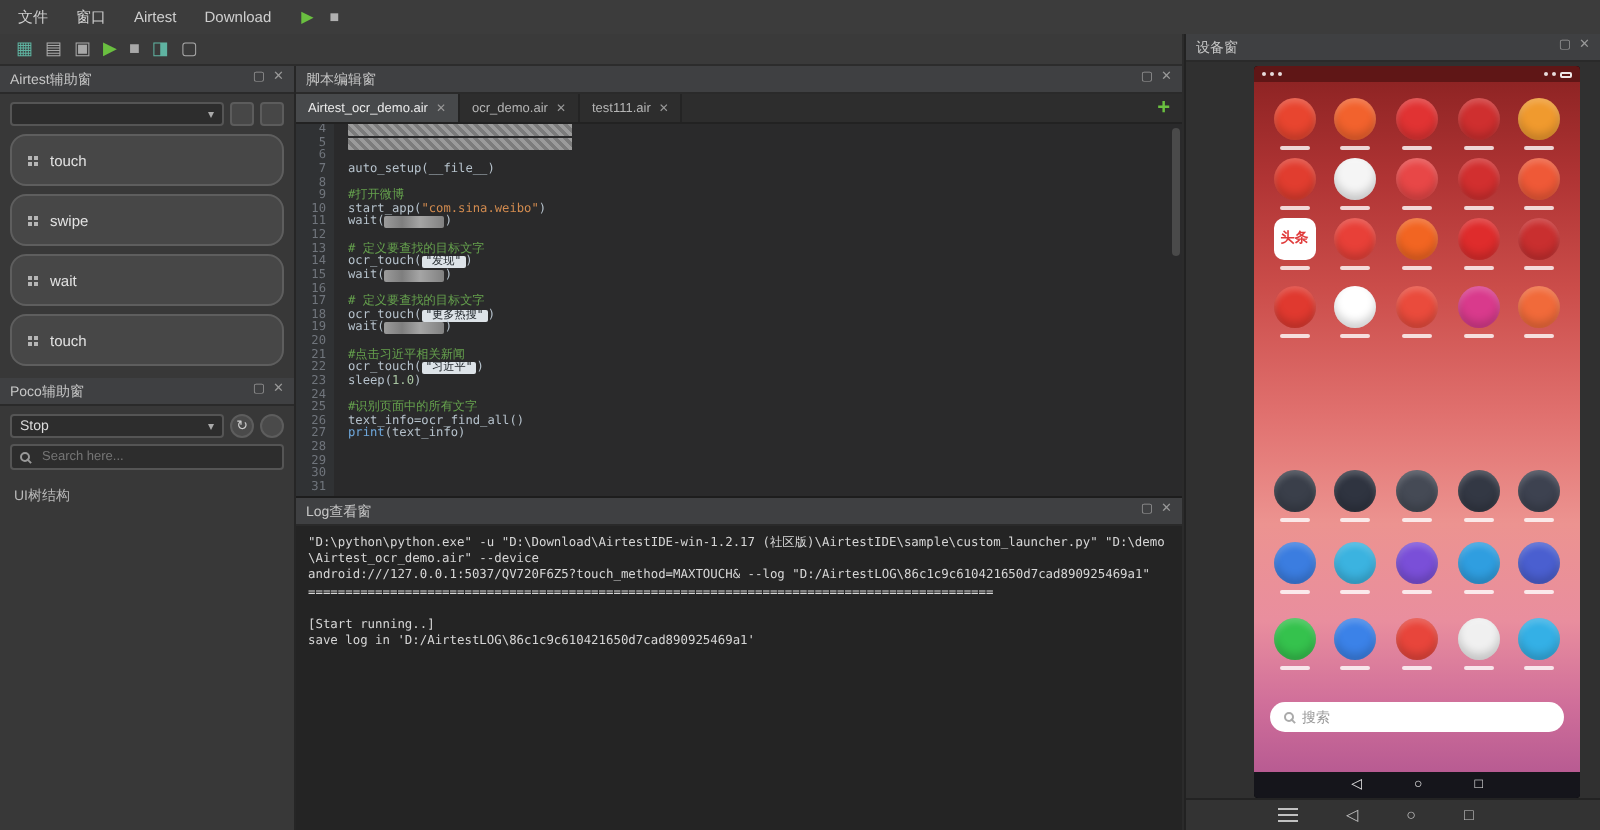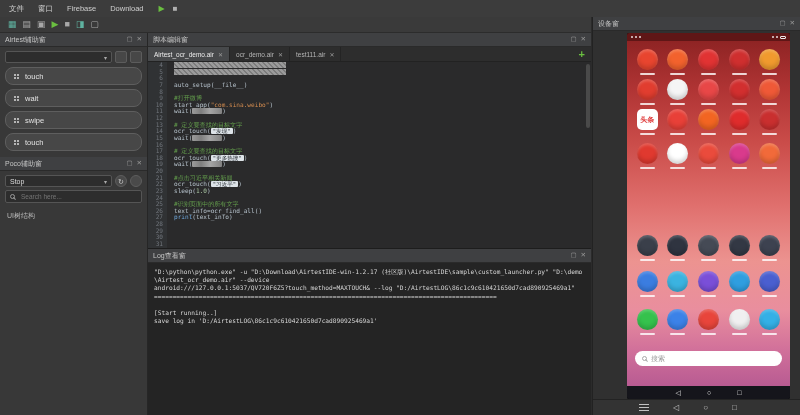--- a/index.html
+++ b/index.html
@@ -23,21 +23,21 @@
   .ph-icons{display:flex;gap:4px;}
   .ph-ic{font-size:6.5px;color:#9a9a9a;line-height:1;}
 
   
   .left-col{position:absolute;left:0;top:0;width:148px;bottom:0;background:#383838;border-right:1px solid #262626;}
   .mini-row{display:flex;align-items:center;margin:4px 5px 3px 5px;gap:3px;}
   .mini-select{flex:1;height:12px;background:#2d2d2d;border:1px solid #555;border-radius:2px;display:flex;align-items:center;justify-content:space-between;padding:0 4px;font-size:7px;color:#ddd;}
   .caret{font-size:6px;color:#aaa;}
   .mini-icon{width:12px;height:12px;background:#474747;border:1px solid #5c5c5c;border-radius:2px;flex:none;}
   .round-icon{width:12px;height:12px;border-radius:6px;background:#4a4a4a;border:1px solid #5d5d5d;color:#ccc;font-size:7px;display:flex;align-items:center;justify-content:center;flex:none;line-height:1;}
-  .assist-btn{margin:4px 5px;height:18px;background:#474747;border:1px solid #5e5e5e;border-radius:8px;display:flex;align-items:center;padding:0 8px;font-size:7.5px;color:#e2e2e2;gap:5px;}
+  .assist-btn{margin:4px 5px;height:26px;background:#474747;border:1px solid #5e5e5e;border-radius:8px;display:flex;align-items:center;padding:0 8px;font-size:7.5px;color:#e2e2e2;gap:5px;}
   .grip{width:2px;height:2px;background:#b5b5b5;box-shadow:3px 0 #b5b5b5,0 3px #b5b5b5,3px 3px #b5b5b5;margin-right:4px;margin-bottom:3px;flex:none;}
   .p-header.sub{margin-top:6px;}
   .search-row{display:flex;align-items:center;margin:3px 5px;height:13px;background:#2d2d2d;border:1px solid #555;border-radius:2px;padding:0 4px;gap:4px;}
   .search-row input{flex:1;background:transparent;border:none;outline:none;color:#ddd;font-size:6.5px;font-family:"Liberation Sans",sans-serif;min-width:0;}
   .mag{width:5px;height:5px;border:1px solid #999;border-radius:50%;position:relative;flex:none;}
   .mag::after{content:"";position:absolute;width:3px;height:1px;background:#999;transform:rotate(45deg);right:-2px;bottom:-1px;}
   .tree-label{font-size:7px;color:#b8b8b8;padding:5px 7px;}
 
   
   .center-col{position:absolute;left:148px;top:0;right:0;bottom:0;background:#2b2b2b;}
@@ -89,21 +89,21 @@
 </style>
 </head>
 <body>
 
 <div id="app">
 
   <div class="menubar">
     <div id="menus" style="display:flex;align-items:center;">
         <span class="menu-item">文件</span>
         <span class="menu-item">窗口</span>
-        <span class="menu-item">Firebase</span>
+        <span class="menu-item">Airtest</span>
         <span class="menu-item">Download</span>
       </div>
     <div id="menubar-icons" style="display:flex;align-items:center;">
         <span class="mb-ic" style="color: rgb(106, 191, 64);">▶</span>
         <span class="mb-ic" style="color: rgb(176, 176, 176);">■</span>
       </div>
   </div>
 
   <div class="workspace">
 
@@ -138,25 +138,25 @@
             <span class="mini-icon"></span>
           </div>
 
           <div id="airtest-buttons">
               <div class="assist-btn">
                 <span class="grip"></span>
                 <span>touch</span>
               </div>
               <div class="assist-btn">
                 <span class="grip"></span>
-                <span>wait</span>
+                <span>swipe</span>
               </div>
               <div class="assist-btn">
                 <span class="grip"></span>
-                <span>swipe</span>
+                <span>wait</span>
               </div>
               <div class="assist-btn">
                 <span class="grip"></span>
                 <span>touch</span>
               </div>
             </div>
 
           <div class="p-header sub">
             <span>Poco辅助窗</span>
             <span class="ph-icons">

